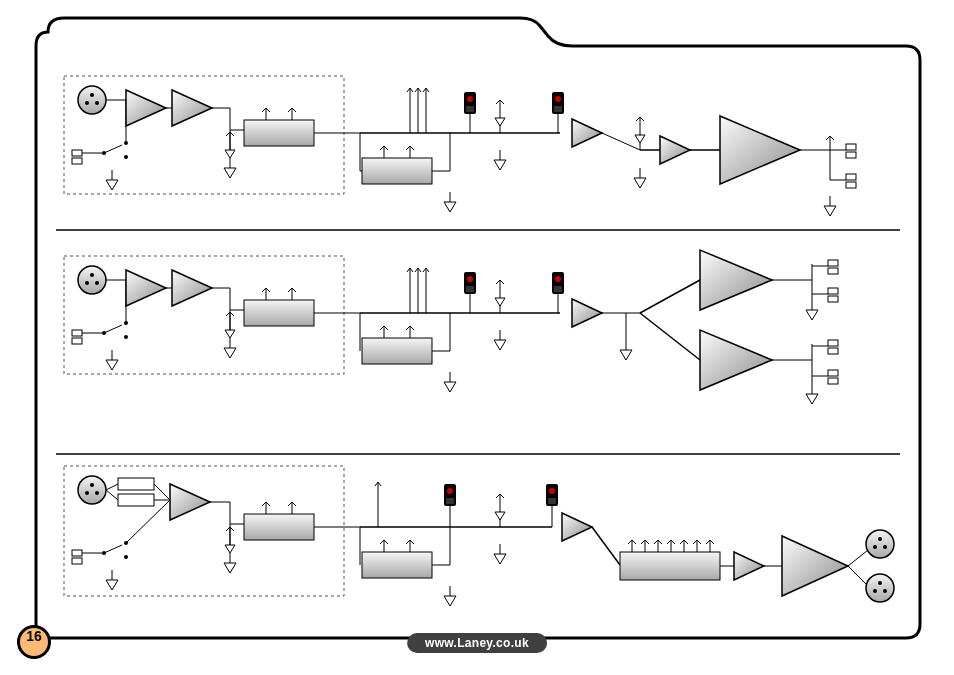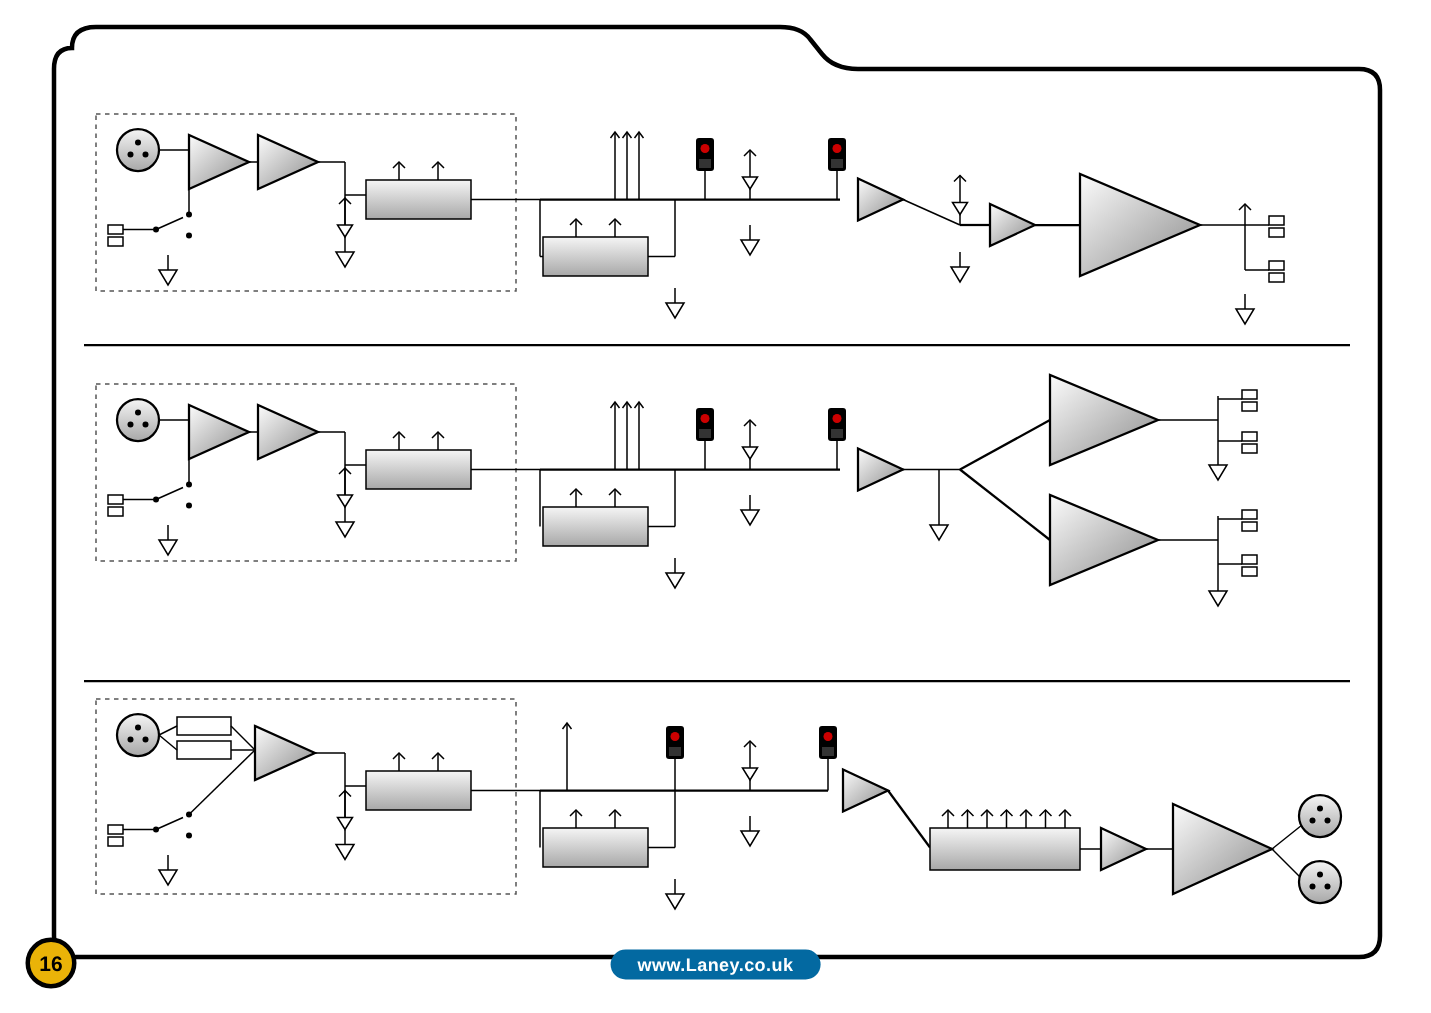--- a/index.html
+++ b/index.html
@@ -14,42 +14,41 @@
     position: relative;
     width: 954px;
     height: 675px;
   }
   svg { display: block; }
   .footer-pill {
     position: absolute;
     left: 50%;
     bottom: 22px;
     transform: translateX(-50%);
-    background: #0369a1;
+    background: #404040;
     color: #fff;
     font-size: 12px;
     font-weight: bold;
     padding: 3px 18px;
     border-radius: 10px;
     letter-spacing: 0.3px;
   }
   .page-badge {
     position: absolute;
     left: 17px;
     bottom: 16px;
     width: 28px;
     height: 28px;
     border: 3px solid #000;
     border-radius: 50%;
     display: flex;
-    align-items: center;
     justify-content: center;
     font-weight: bold;
     font-size: 14px;
-    background: #eab308;
+    background: #fdba74;
   }
 </style>
 </head>
 <body>
 
 <div class="page">
 
 <svg width="954" height="675" viewBox="0 0 954 675">
   <defs>
     <linearGradient id="gTri" x1="0" y1="0" x2="1" y2="1">

